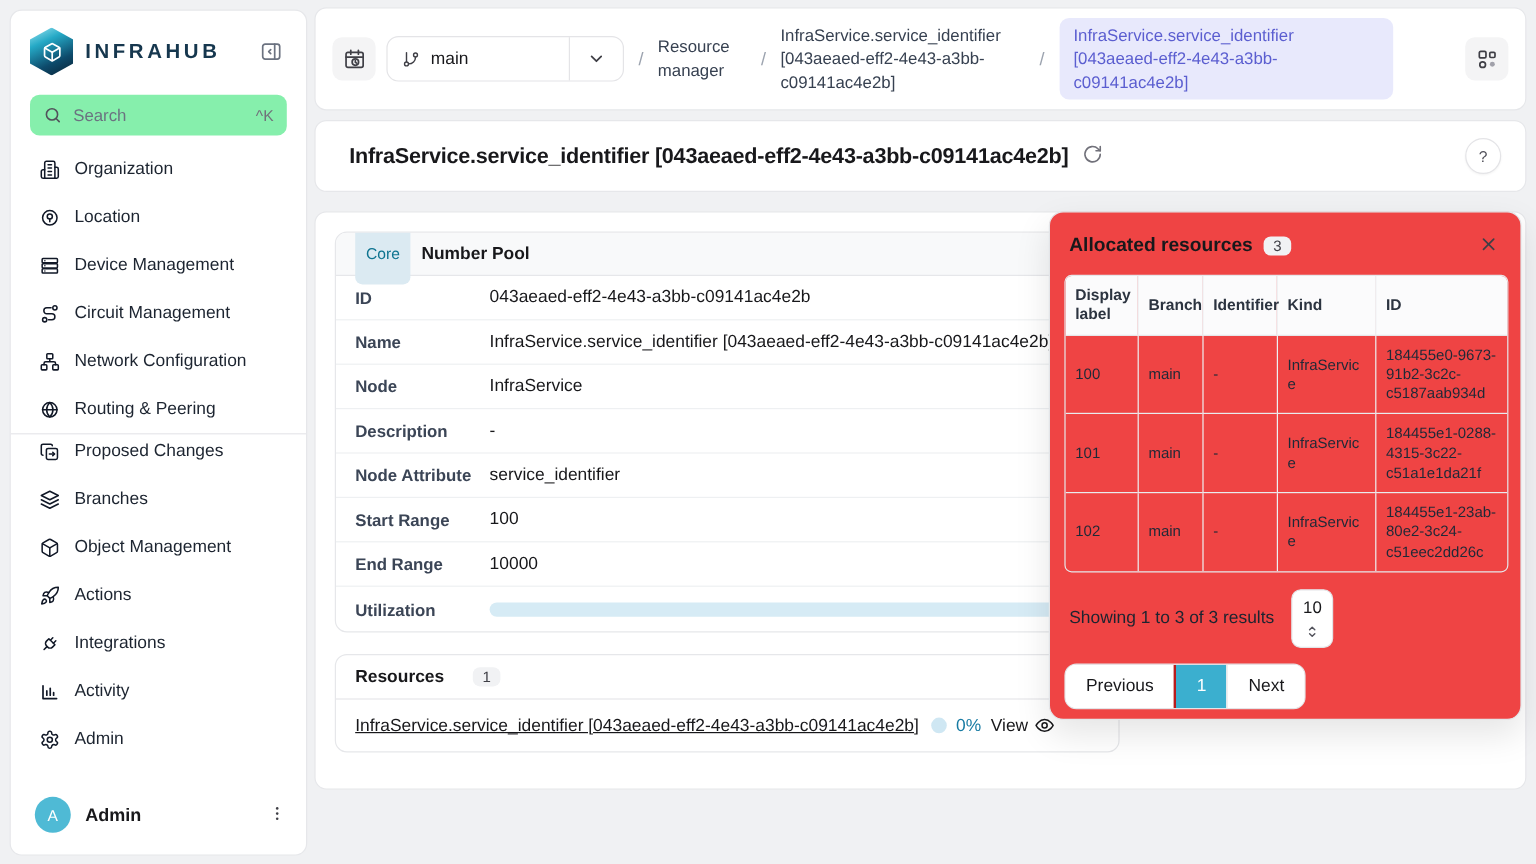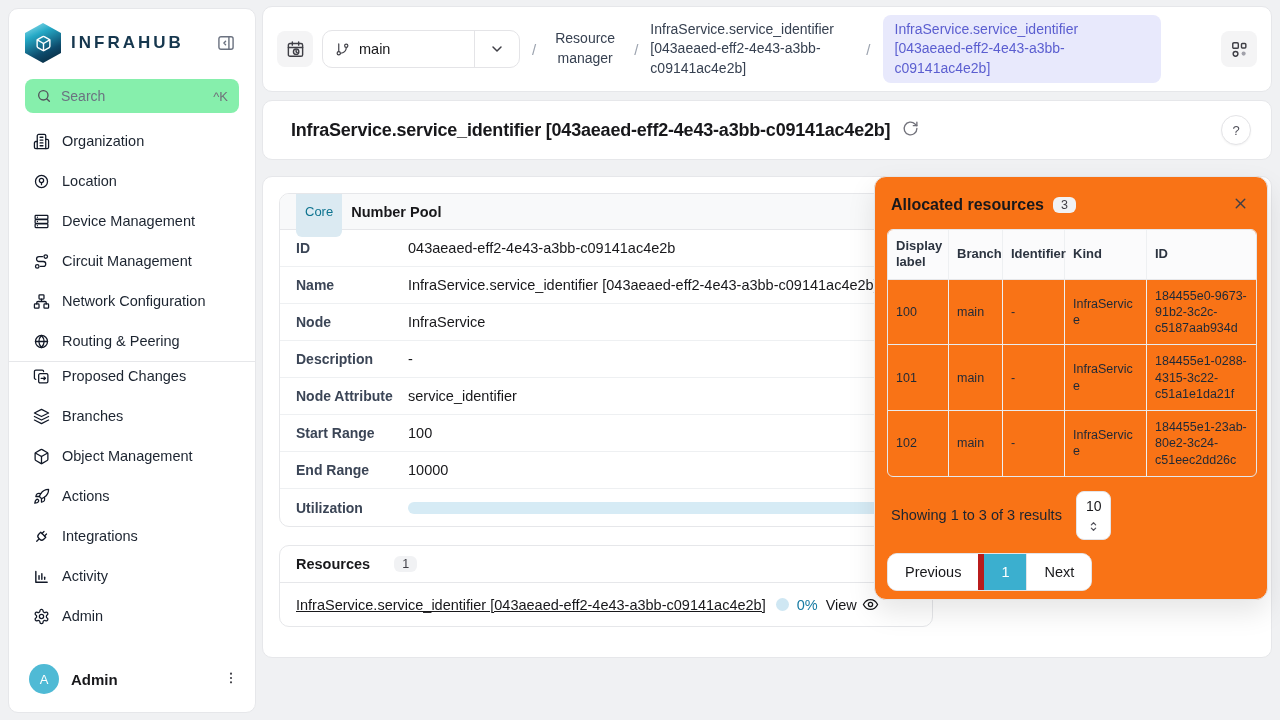--- a/index.html
+++ b/index.html
@@ -61,21 +61,21 @@
   }
   .branch-select {
     width:198px; height:38px; background:#fff; border:1px solid #e4e4e7; border-radius:10px;
     display:flex; align-items:stretch; cursor:pointer; flex:none;
   }
   .branch-select .bs-main { flex:1; display:flex; align-items:center; gap:9px; padding:0 12px; font-size:14.5px; color:#18181b; }
   .branch-select .bs-sep { width:1px; background:#e4e4e7; }
   .branch-select .bs-caret { width:44px; display:flex; align-items:center; justify-content:center; color:#3f3f46; }
   .crumb-sep { color:#9ca3af; font-size:15px; padding:0 3px; }
   .crumb { font-size:14px; color:#374151; line-height:1.4; cursor:pointer; }
-  .crumb.c1 { width:74px;text-align:center; }
+  .crumb.c1 { width:74px; }
   .crumb.c2 { width:204px; }
   .crumb.active {
     width:278px; background:#e8e9fc; color:#5b5ed0; border-radius:8px; padding:5px 12px;
   }
   .topbar .spacer { flex:1; }
 
   
   .titlebar {
     position:absolute; left:262px; top:100px; width:1010px; height:60px;
     background:#fff; border:1px solid #e6e7ea; border-radius:10px;
@@ -113,21 +113,21 @@
   .badge-gray { background:#f1f2f4; color:#3f3f46; font-size:12.5px; padding:1px 8px; border-radius:6px; }
   .res-row { display:flex; align-items:center; gap:8px; padding:13px 16px; font-size:14.5px; }
   .res-link { color:#18181b; font-weight:500; text-decoration:underline; cursor:pointer; }
   .res-dot { width:13px; height:13px; border-radius:50%; background:#cfe7f3; flex:none; margin-left:2px; }
   .res-pct { color:#177ba3; }
   .res-view { display:flex; align-items:center; gap:5px; color:#18181b; cursor:pointer; }
 
   
   .panel {
     position:absolute; left:874px; top:176px; width:394px; height:424px;
-    background:#f97316; border:1px solid #e3e5e8; border-radius:12px;
+    background:#ef4444; border:1px solid #e3e5e8; border-radius:12px;
     box-shadow:0 12px 28px rgba(0,0,0,.10); padding:12px 12px 0 12px; z-index:50;
     display:flex; flex-direction:column;
   }
   .panel-head { display:flex; align-items:center; gap:9px; padding:4px 4px 12px 4px; }
   .panel-title { font-size:16px; font-weight:700; }
   .panel-close { margin-left:auto; background:none; border:none; color:#3f3f46; cursor:pointer; padding:2px; }
   .p-table { width:100%; border:1px solid #e6e7ea; border-radius:6px; border-spacing:0; border-collapse:separate; overflow:hidden; table-layout:fixed; }
   .p-table th {
     background:#fbfbfc; font-size:13px; font-weight:700; color:#2c3440; text-align:left;
     padding:8px 8px; border-bottom:1px solid #e6e7ea; vertical-align:middle; line-height:1.25;
@@ -140,21 +140,21 @@
   .p-table th + th, .p-table td + td { border-left:1px solid #eef0f2; }
   .col-display { width:60px; } .col-branch { width:54px; } .col-ident { width:62px; } .col-kind { width:82px; } .col-id { width:110px; }
   .panel-foot { display:flex; align-items:center; gap:14px; padding:14px 4px 0 4px; }
   .showing { font-size:14.5px; color:#1c2430; }
   .size-select {
     display:flex; align-items:center; gap:6px; border:1px solid #e4e4e7; border-radius:8px;
     padding:6px 9px; font-size:14px; color:#18181b; background:#fff; cursor:pointer;flex-direction:column;
   }
   .pagination { display:inline-flex; align-self:flex-start; margin-top:13px; border:1px solid #e4e4e7; border-radius:10px; overflow:hidden; background:#fff; }
   .pg-btn { padding:10px 17px; font-size:14.5px; color:#18181b; background:#fff; border:none; cursor:pointer; font-family:inherit; }
-  .pg-prev { border-right:6px solid #b91c1c; }
+  .pg-prev { border-right:2px solid #b91c1c; }
   .pg-next { border-left:1px solid #e4e4e7; }
   .pg-page { width:42px; background:#3bafcf; color:#fff; display:flex; align-items:center; justify-content:center; font-size:14.5px; cursor:pointer; border:none; }
 </style>
 </head>
 <body>
 
 <aside class="sidebar">
   <div class="sb-head">
     <div class="logo-hex">
       <svg width="17" height="17" viewBox="0 0 24 24" fill="none" stroke="#fff" stroke-width="2" stroke-linecap="round" stroke-linejoin="round">

